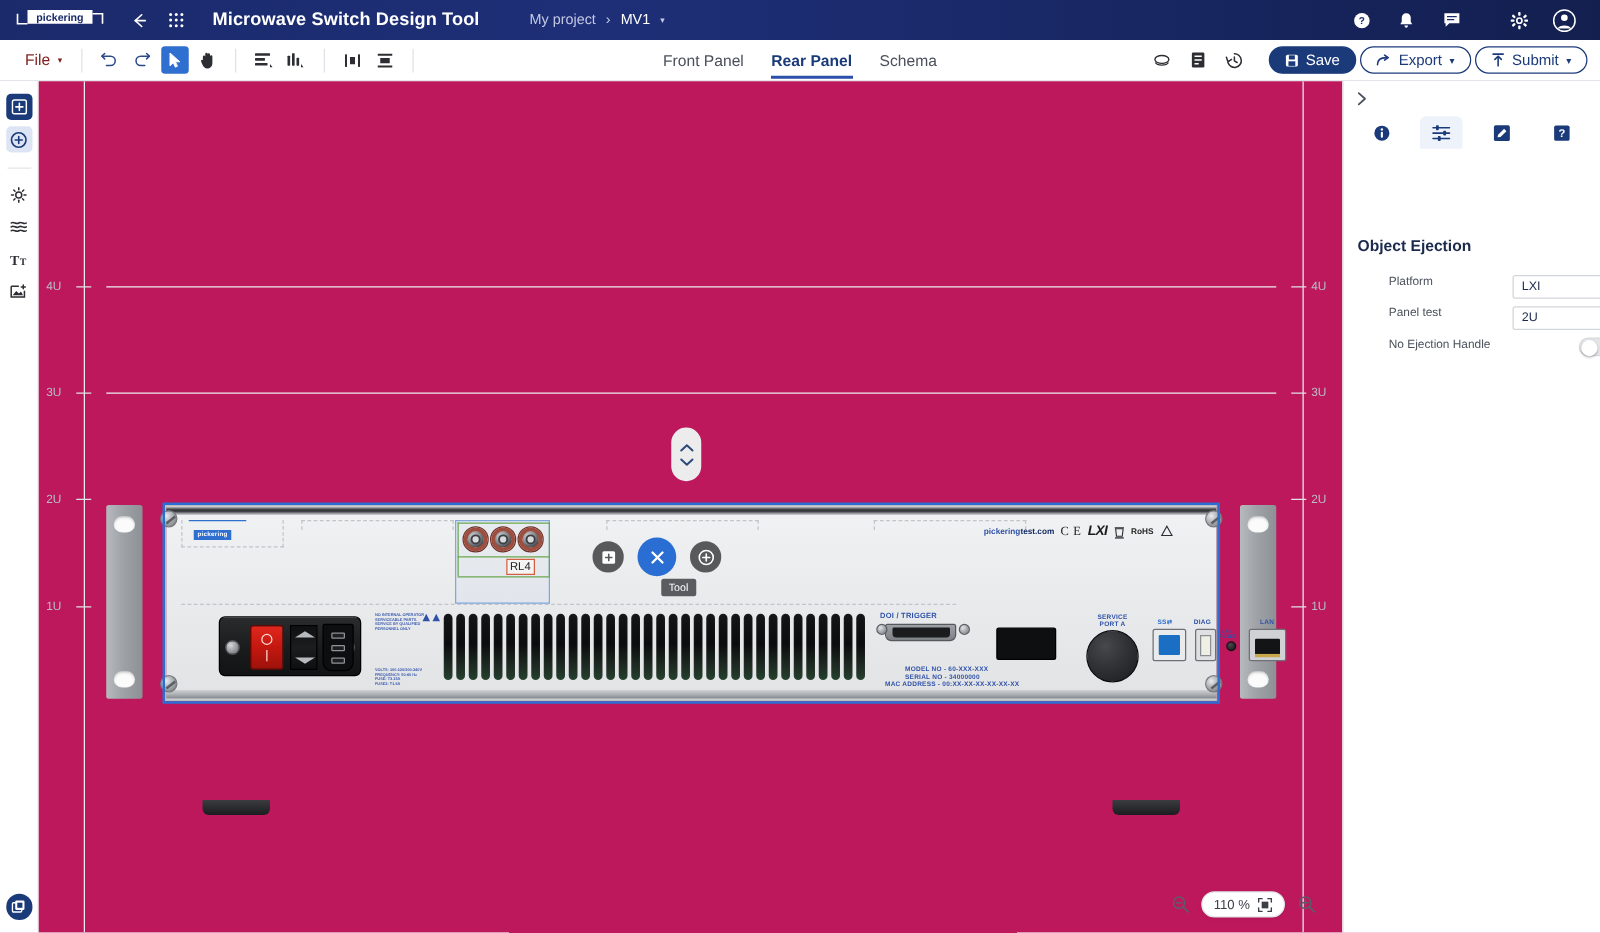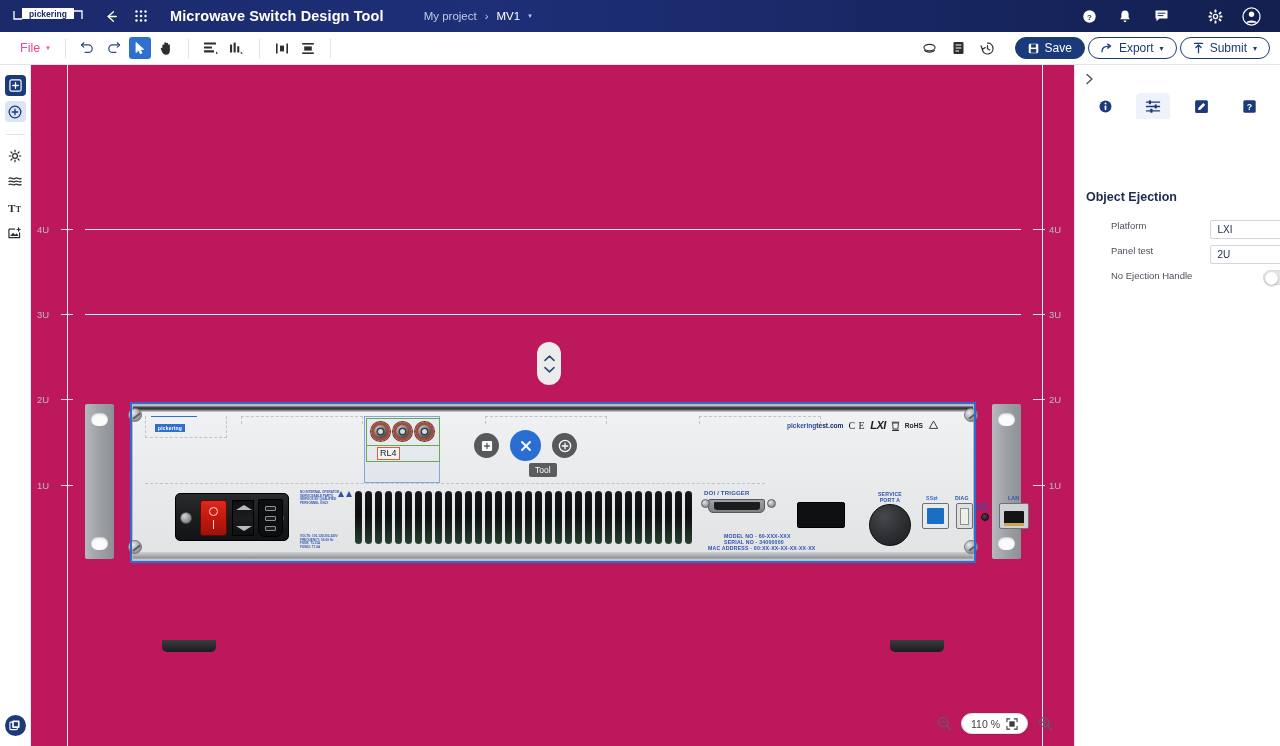--- a/index.html
+++ b/index.html
@@ -36,21 +36,21 @@
   .hdr-right { margin-left: auto; display: flex; align-items: center; gap: 6px; padding-right: 14px; }
 
   
   .toolbar {
     position: absolute; left: 0; top: 32px; width: 1280px; height: 33px;
     background: #fff; border-bottom: 1px solid #e3e5ea;
     display: flex; align-items: center;
   }
   .file-menu {
     display:flex; align-items:center; gap:6px; margin-left: 14px;
-    font-size: 12.5px; color: #ec4899; cursor: pointer; padding: 3px 6px; border-radius: 3px;
+    font-size: 12.5px; color: #7f1d1d; cursor: pointer; padding: 3px 6px; border-radius: 3px;
   }
   .tb-sep { width: 1px; height: 19px; background: #e0e2e8; margin: 0 9px; }
   .tb-btn {
     width: 22px; height: 22px; display:flex; align-items:center; justify-content:center;
     border-radius: 3px; cursor: pointer; margin: 0 2px;
   }
   .tb-btn.active { background: #2f6fd0; }
   .tabs { position: absolute; left: 50%; transform: translateX(-50%); display: flex; gap: 20px; align-items:center; height:33px;}
   .tab {
     font-size: 12.5px; color: #4a4f5c; cursor: pointer; padding: 8px 1px 7px; white-space: nowrap;
@@ -513,20 +513,25 @@
       <svg width="14" height="13" viewBox="0 0 14 13">
         <g fill="#2c2e33">
           <rect x="1.2" y="1" width="11.6" height="1.6"></rect>
           <rect x="1.2" y="10.4" width="11.6" height="1.6"></rect>
           <rect x="3.2" y="4.4" width="7.6" height="4.2"></rect>
         </g>
       </svg>
     </div>
     <div class="tb-sep"></div>
 
+    <div class="tabs">
+      <div class="tab">Front Panel</div>
+      <div class="tab active">Rear Panel</div>
+      <div class="tab">Schema</div>
+    </div>
 
     <div class="tb-right">
       <div class="tb-btn">
         <svg width="15" height="13" viewBox="0 0 16 14">
           <ellipse cx="8" cy="6" rx="6" ry="3.4" fill="none" stroke="#2c2e33" stroke-width="1.2"></ellipse>
           <path d="M2.4 8.6 C4 11.6 12 11.6 13.6 8.6" fill="none" stroke="#2c2e33" stroke-width="1.2"></path>
         </svg>
       </div>
       <div class="tb-btn">
         <svg width="13" height="14" viewBox="0 0 13 14">
@@ -705,21 +710,21 @@
 
         <div class="module" style="left:231px; top:11px; width:76px; height:67px;">
           <div class="sma" style="left:6px; top:5px;"></div>
           <div class="sma" style="left:28px; top:5px;"></div>
           <div class="sma" style="left:50px; top:5px;"></div>
           <div class="green-line" style="left:1px; top:1px; width:74px;"></div>
           <div class="green-line" style="left:1px; top:28px; width:74px;"></div>
           <div class="green-line" style="left:1px; top:44px; width:74px;"></div>
           <div class="green-vline" style="left:1px; top:1px; height:43px;"></div>
           <div class="green-vline" style="left:74px; top:1px; height:43px;"></div>
-          <div class="rl-label" style="left:12px; top:30px;">RL4</div>
+          <div class="rl-label" style="left:40px; top:30px;">RL4</div>
         </div>
 
         <div class="pwr" style="left:42px; top:88px;">
           <div class="pwr-screw" style="left:4px; top:18px;"></div>
           <div class="pwr-screw" style="right:4px; top:18px;"></div>
           <div class="rocker">
             <div class="o"></div>
             <div class="i"></div>
           </div>
           <div class="fuse"></div>

